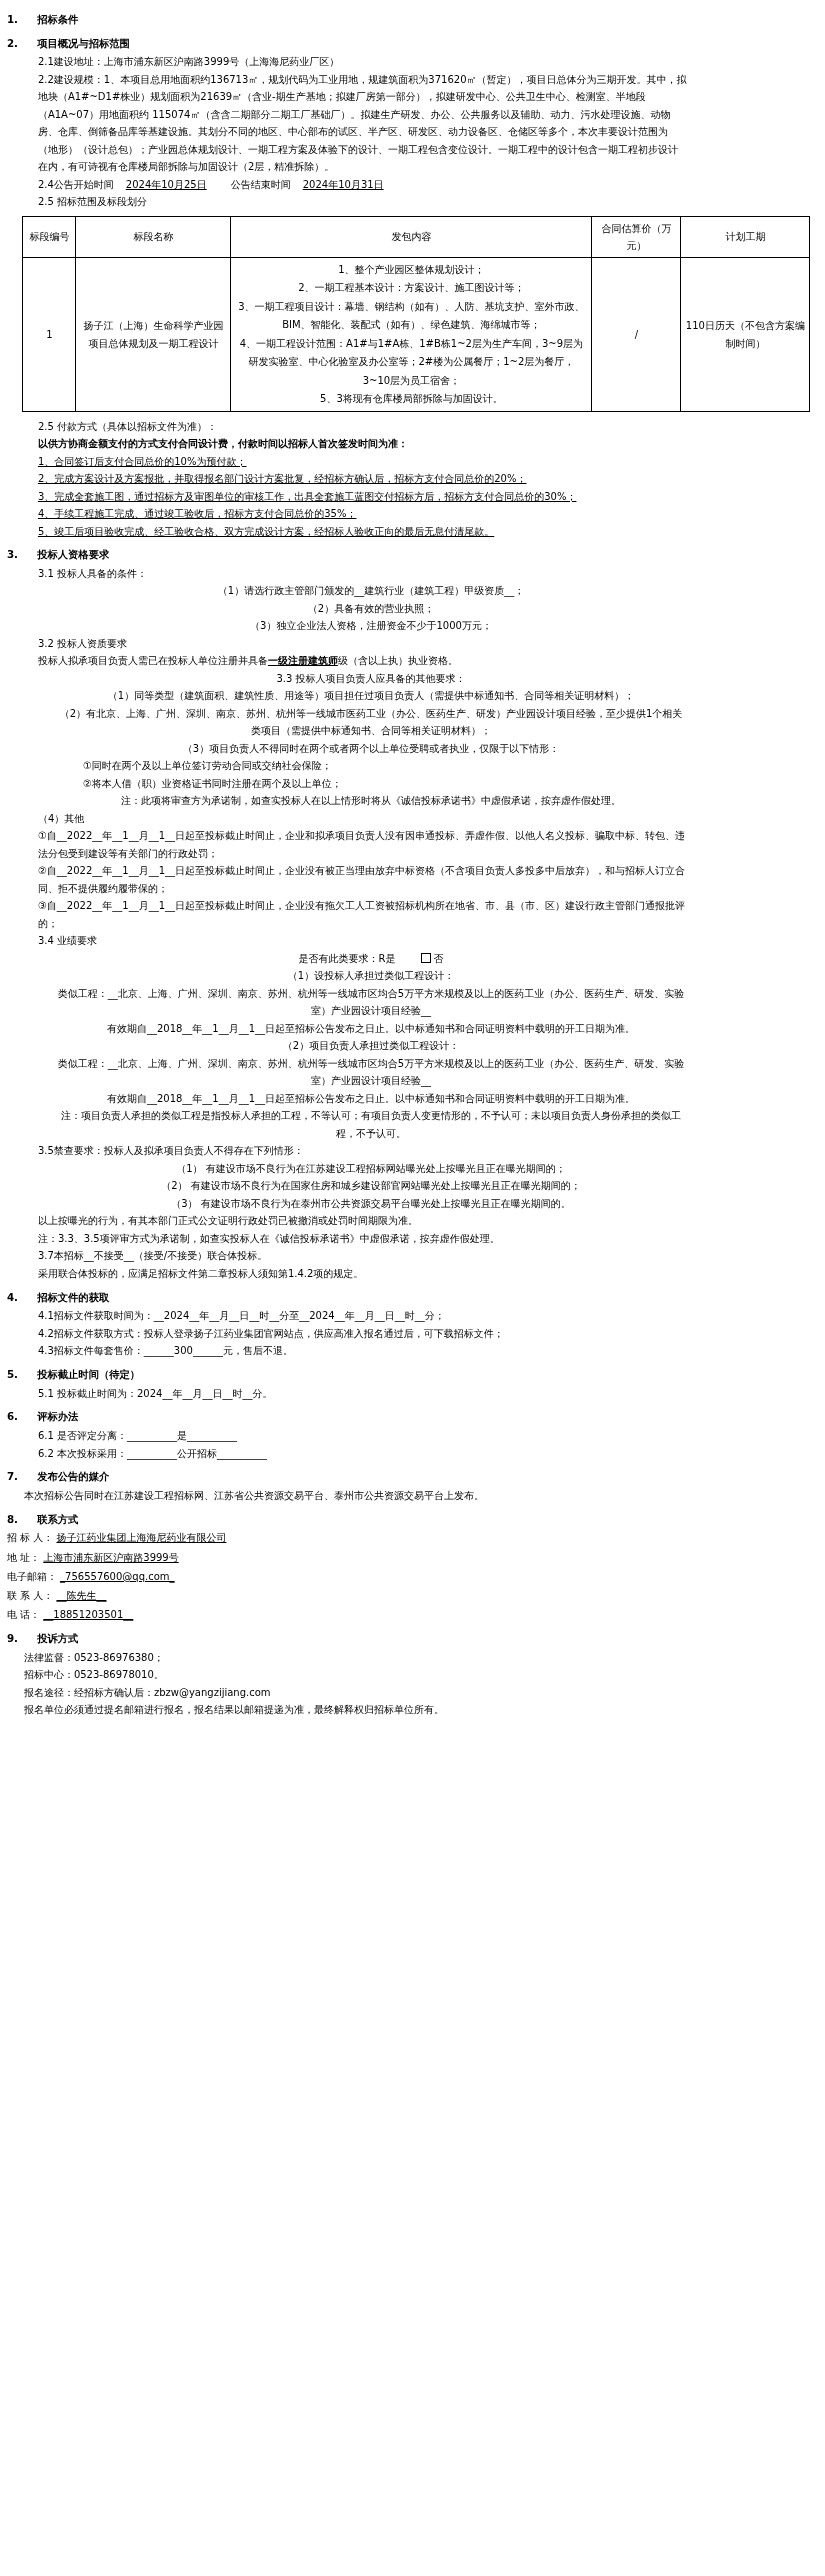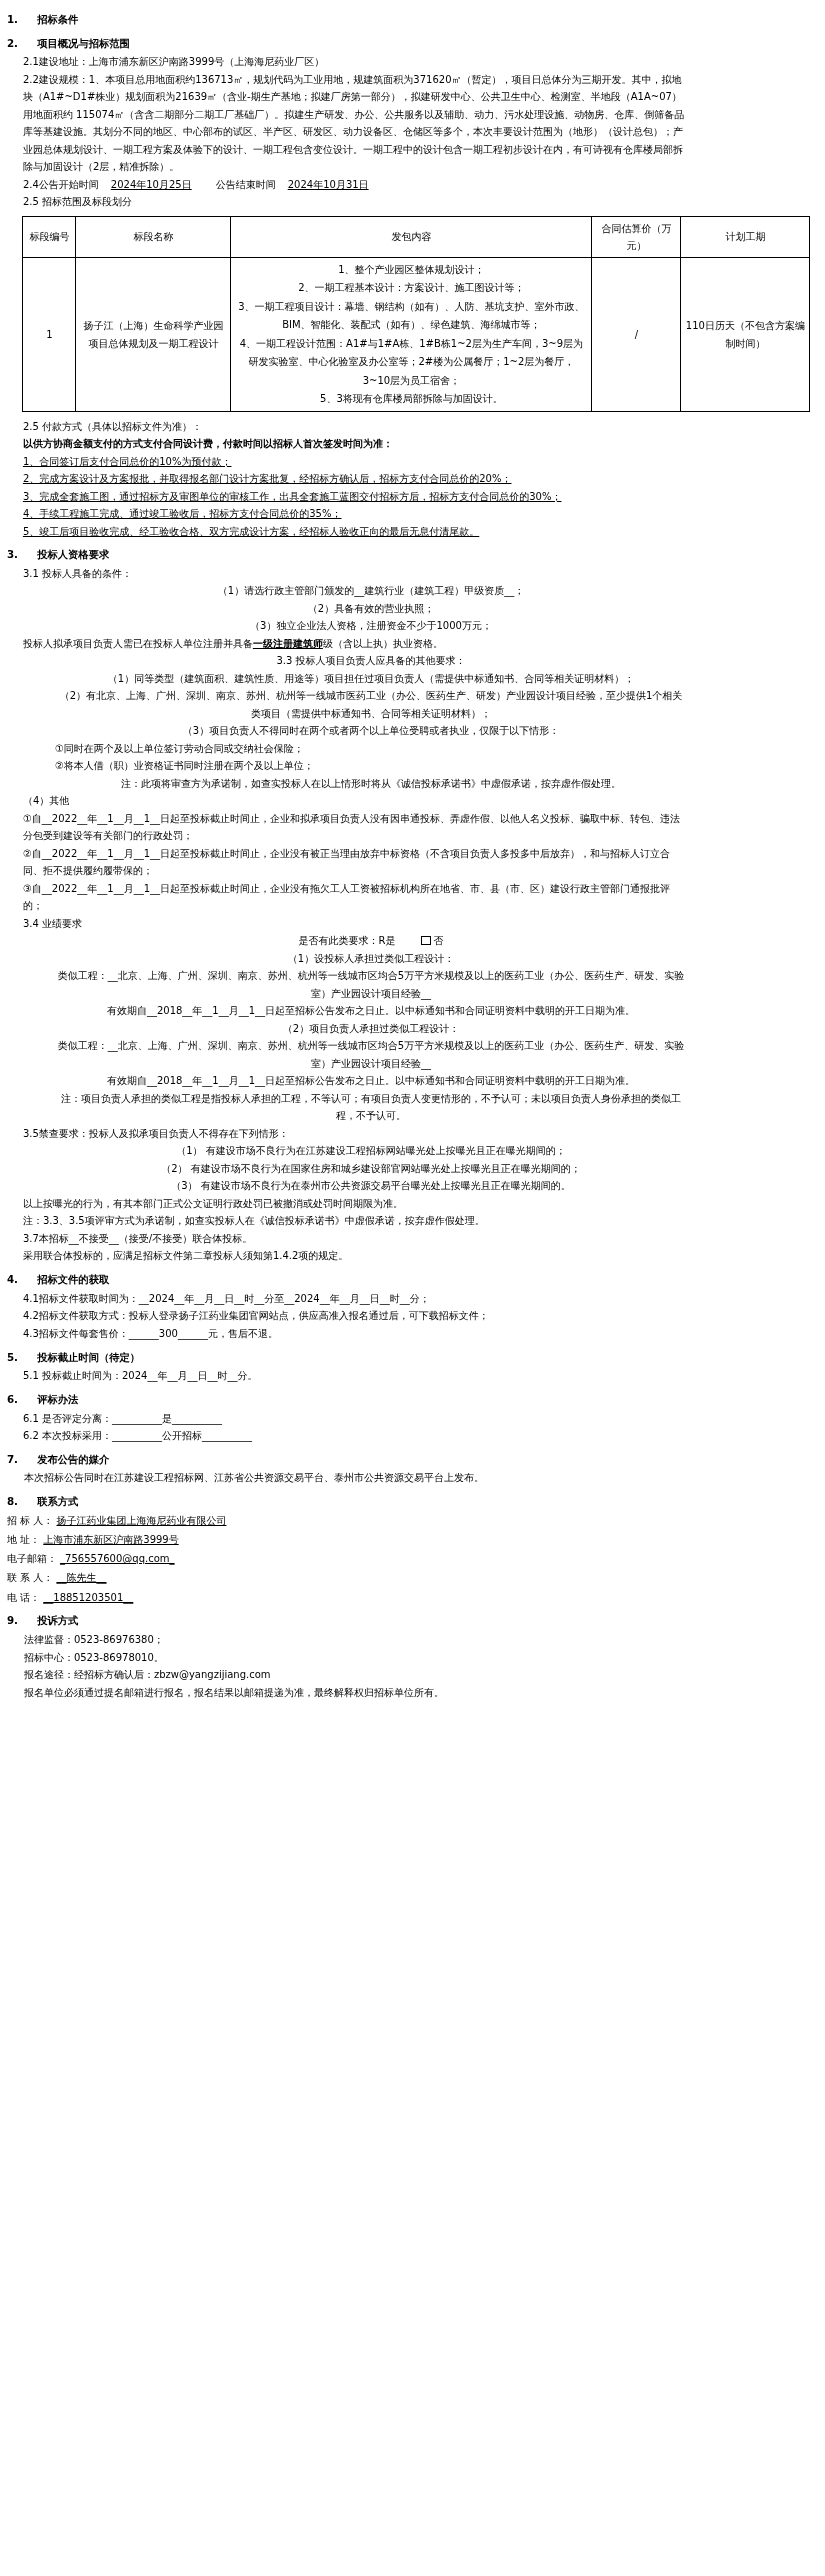--- a/index.html
+++ b/index.html
@@ -8,23 +8,23 @@
     background:#ffffff;
     font-family:"DejaVu Sans","Liberation Sans",sans-serif;
     font-size:10px;
     color:#000000;
     line-height:1.75;
   }
   .page{width:694px;padding:5.2px 6.9px 24px 6.9px;box-sizing:border-box;}
   .sec-title{font-weight:bold;font-size:10.3px;margin:5.2px 0 1.7px 0;}
   .p{margin:0 0 0 0;}
   .i1{margin-left:17px;}
-  .i2{margin-left:16px;}
+  .i2{margin-left:31px;}
   .i3{margin-left:48px;text-align:center;}
-  .i4{margin-left:48px;}
+  .i4{margin-left:76px;}
   .u{text-decoration:underline;}
   .b{font-weight:bold;}
   .bu{font-weight:bold;text-decoration:underline;}
   table.tbl{border-collapse:collapse;width:788px;margin:5.2px 0 5.2px 15.5px;table-layout:fixed;}
   table.tbl td,table.tbl th{border:0.9px solid #000;padding:2.6px 4.3px;font-size:10px;vertical-align:middle;}
   table.tbl th{text-align:center;font-weight:normal;}
   .ctr{text-align:center;}
   .cell-list{text-align:center;line-height:1.85;}
   .contact-row{margin:1.7px 0 1.7px 0;}
   .sp{display:inline-block;width:12px;}
@@ -99,20 +99,21 @@
   <div class="sec-title">
     <span>3.</span>
     <span class="sp"></span>
     <span>投标人资格要求</span>
   </div>
   <div class="p i2">3.1 投标人具备的条件：</div>
   <div class="p i3">（1）请选行政主管部门颁发的__建筑行业（建筑工程）甲级资质__；</div>
   <div class="p i3">（2）具备有效的营业执照；</div>
   <div class="p i3">（3）独立企业法人资格，注册资金不少于1000万元；</div>
 
+  <div class="p i2">3.2 投标人资质要求</div>
   <div class="p i2">
     <span>投标人拟承项目负责人需已在投标人单位注册并具备</span><span class="bu">一级注册建筑师</span><span>级（含以上执）执业资格。</span>
   </div>
 
   <div class="p i3">3.3 投标人项目负责人应具备的其他要求：</div>
   <div class="p i3">（1）同等类型（建筑面积、建筑性质、用途等）项目担任过项目负责人（需提供中标通知书、合同等相关证明材料）；</div>
   <div class="p i3">（2）有北京、上海、广州、深圳、南京、苏州、杭州等一线城市医药工业（办公、医药生产、研发）产业园设计项目经验，至少提供1个相关类项目（需提供中标通知书、合同等相关证明材料）；</div>
   <div class="p i3">（3）项目负责人不得同时在两个或者两个以上单位受聘或者执业，仅限于以下情形：</div>
   <div class="p i4">①同时在两个及以上单位签订劳动合同或交纳社会保险；</div>
   <div class="p i4">②将本人借（职）业资格证书同时注册在两个及以上单位；</div>

